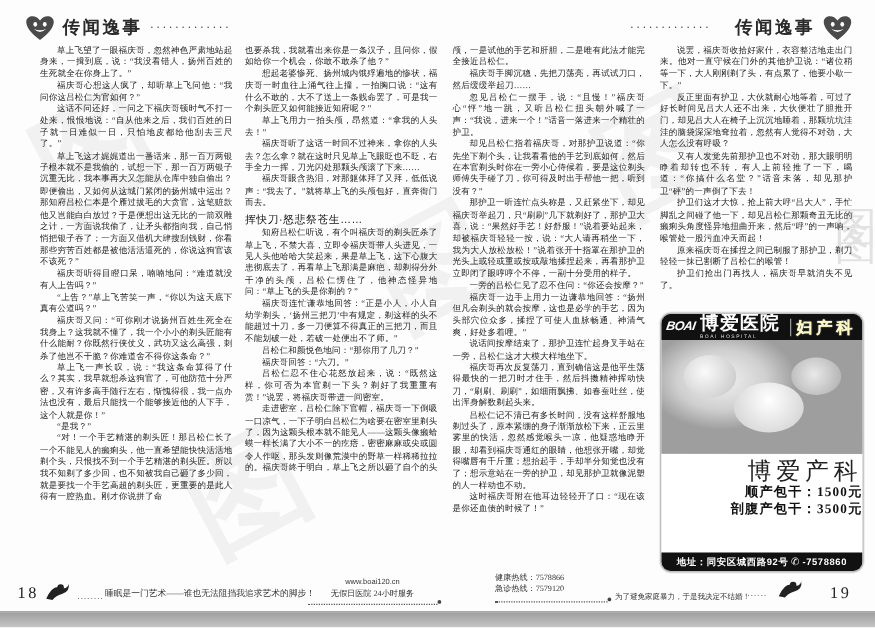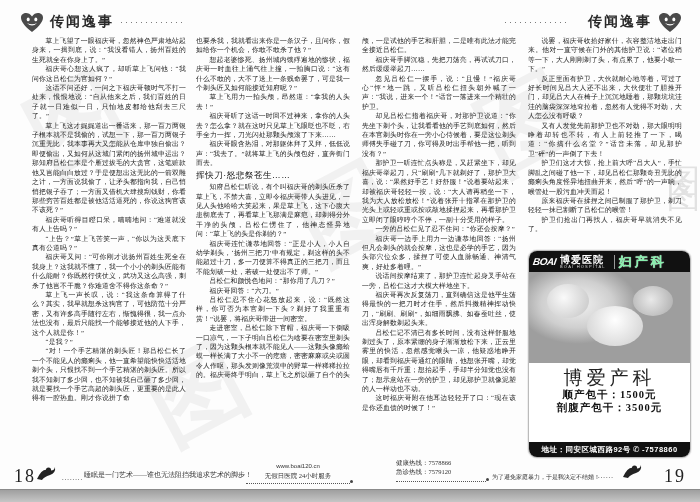--- a/index.html
+++ b/index.html
@@ -21,46 +21,46 @@
   .col p.para{text-indent:2em;}
   .col h3.heading{margin:3px 0 2px 0;font-size:8.6px;font-weight:normal;letter-spacing:.5px;
                   font-family:"Liberation Sans","DejaVu Sans",sans-serif;color:#111;}
   
   .ad{position:absolute;left:528px;top:250px;width:161px;height:206px;border-radius:9px;
       overflow:hidden;background:#fff;border:1px solid #bbb;box-shadow:0 0 0 1px #eee;}
   .ad-banner{height:21px;background:#111;display:flex;align-items:center;padding:0 4px;}
   .ad-logo{font-family:"Liberation Sans","DejaVu Sans",sans-serif;font-style:italic;font-weight:bold;
            color:#fff;font-size:10px;letter-spacing:-.5px;transform:skewX(-8deg);margin-right:4px;}
   .ad-hosp{display:flex;flex-direction:column;line-height:1;margin-right:4px;}
-  .ad-hosp-cn{color:#fff;font-weight:bold;font-size:10px;letter-spacing:1px;}
+  .ad-hosp-cn{color:#fff;font-weight:bold;font-size:15px;letter-spacing:1px;}
   .ad-hosp-en{color:#ddd;font-size:4px;letter-spacing:1.2px;font-family:"Liberation Sans",sans-serif;}
   .ad-divider{width:1px;height:14px;background:#9a9a9a;margin:0 4px;}
-  .ad-dept{color:#86efac;font-size:13px;letter-spacing:3px;font-weight:bold;
+  .ad-dept{color:#fef9c3;font-size:13px;letter-spacing:3px;font-weight:bold;
            text-shadow:0 0 1px #fff;}
   .ad-photo{height:91px;position:relative;
     background:
       radial-gradient(60px 40px at 30% 35%, #f2f2f2 0%, #cfcfcf 60%, #9e9e9e 100%),
       linear-gradient(135deg,#e8e8e8 0%,#b9b9b9 55%,#8f8f8f 100%);}
   .ad-photo .blob1{position:absolute;left:18px;top:12px;width:42px;height:34px;border-radius:50%;
                    background:radial-gradient(circle at 40% 40%,#fafafa,#c2c2c2);}
   .ad-photo .blob2{position:absolute;left:58px;top:34px;width:56px;height:40px;border-radius:50%;
                    background:radial-gradient(circle at 50% 35%,#ffffff,#cccccc);}
   .ad-photo .blob3{position:absolute;left:104px;top:14px;width:40px;height:30px;border-radius:50%;
                    background:radial-gradient(circle at 45% 45%,#e9e9e9,#a9a9a9);}
-  .ad-body{text-align:center;padding-top:3px;}
+  .ad-body{text-align:right;padding-top:3px;}
   .ad-big{font-size:19px;letter-spacing:4px;color:#222;line-height:23px;font-weight:normal;}
   .ad-price{font-size:10.5px;font-weight:bold;letter-spacing:1px;color:#111;line-height:12.5px;}
   .ad-addr{position:absolute;left:0;bottom:0;width:100%;height:15px;background:#111;
            color:#fff;font-size:7.5px;font-weight:bold;display:flex;align-items:center;
            justify-content:center;letter-spacing:.5px;
            font-family:"Liberation Sans","DejaVu Sans",sans-serif;}
   .ad-phone-icon{margin:0 2px;font-size:8px;}
   
   .ft{position:absolute;font-size:6.5px;color:#333;white-space:nowrap;}
-  .pagenum{font-size:18px;letter-spacing:2px;color:#222;font-family:"Liberation Serif",serif;}
+  .pagenum{font-size:13px;letter-spacing:2px;color:#222;font-family:"Liberation Serif",serif;}
   .ft-logo{width:24px;height:18px;display:block;}
   .dotline{border-bottom:1px dotted #555;position:absolute;height:1px;}
   .dotline:after{content:"";position:absolute;right:-3px;top:-2px;width:3px;height:3px;
                  border-radius:50%;background:#444;}
   .ft-center{text-align:center;line-height:9px;}
   
   .scan-bottom{position:absolute;left:0;top:489px;width:700px;height:13px;
                background:linear-gradient(#9f9f9f,#c9c9c9);border-top:1px solid #8a8a8a;}
   .wm{position:absolute;color:#000;opacity:0.045;font-size:95px;font-weight:bold;
       transform:rotate(-28deg);pointer-events:none;font-family:"Liberation Sans",sans-serif;}

